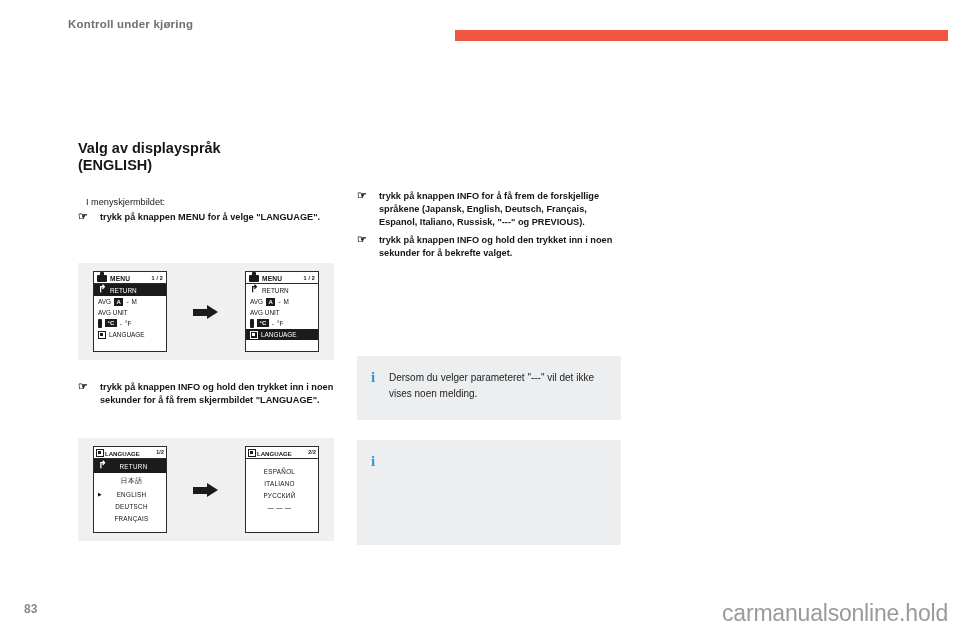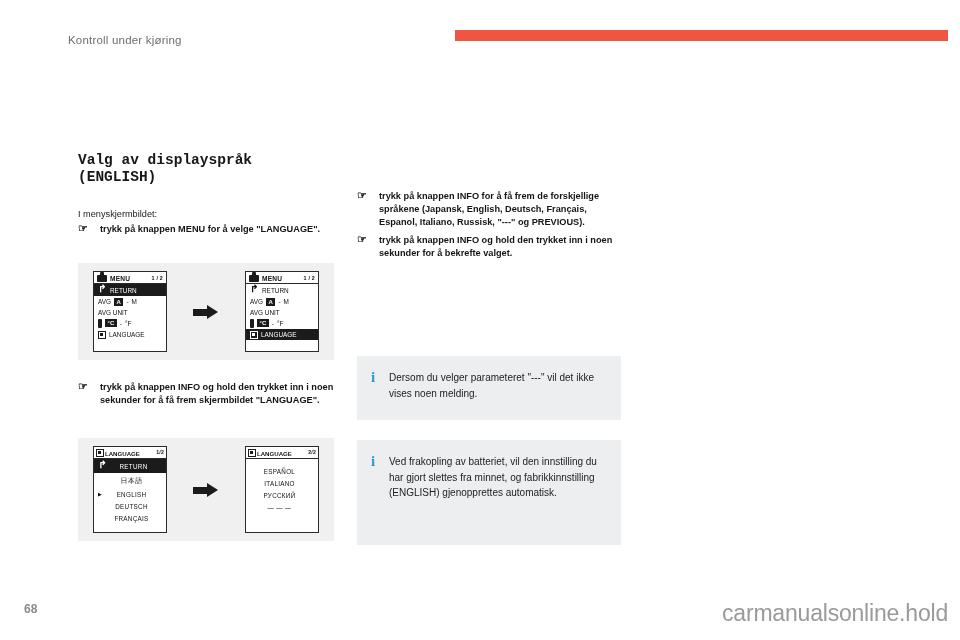--- a/index.html
+++ b/index.html
@@ -19,23 +19,23 @@
   
   .page-header {
     position: absolute;
     left: 0; top: 0;
     width: 960px;
     height: 48px;
   }
   .header-title {
     position: absolute;
     left: 68px;
-    top: 34px;
+    top: 18px;
     font-size: 11.5px;
-    font-weight: normal;
+    font-weight: bold;
     color: #6e6e73;
     letter-spacing: .2px;
     white-space: nowrap;
   }
   .header-rule {
     position: absolute;
     left: 455px;
     top: 30px;
     width: 493px;
     height: 11px;
@@ -55,30 +55,29 @@
     top: 190px;
     width: 266px;
   }
 
   
   .section-title {
     font-size: 14.5px;
     font-weight: bold;
     line-height: 17px;
     color: #171717;
-    margin: 12px 0 22px 0;
-    font-family: Liberation Mono, monospace;
+    margin: 0 0 22px 0;
   }
   .section-title .line { display: block; }
 
   
   .lead {
     font-size: 9.2px;
     line-height: 13px;
-    margin: 0 0 2px 0;
+    margin: 0 0 2px 8px;
     color: #1a1a1a;
   }
   .bullet-list {
     list-style: none;
     margin: 0;
     padding: 0;
   }
   .bullet-item {
     position: relative;
     padding-left: 22px;
@@ -525,17 +524,16 @@
   </div>
 </div>
 
 <div class="note note-1">
   <div class="note-icon">i</div>
   <div class="note-text">Dersom du velger parameteret "---" vil det ikke vises noen melding.</div>
 </div>
 
 <div class="note note-2">
   <div class="note-icon">i</div>
-  <div class="note-text">Ved frakopling av batteriet, vil den innstilling du har gjort slettes fra minnet, og fabrikkinnstilling (ENGLISH) gjenopprettes automatisk.</div>
-</div>
-
-<div class="page-number">68</div>
+</div>
+
+<div class="page-number">83</div>
 <div class="watermark">carmanualsonline.hold</div>
 
 </body></html>

